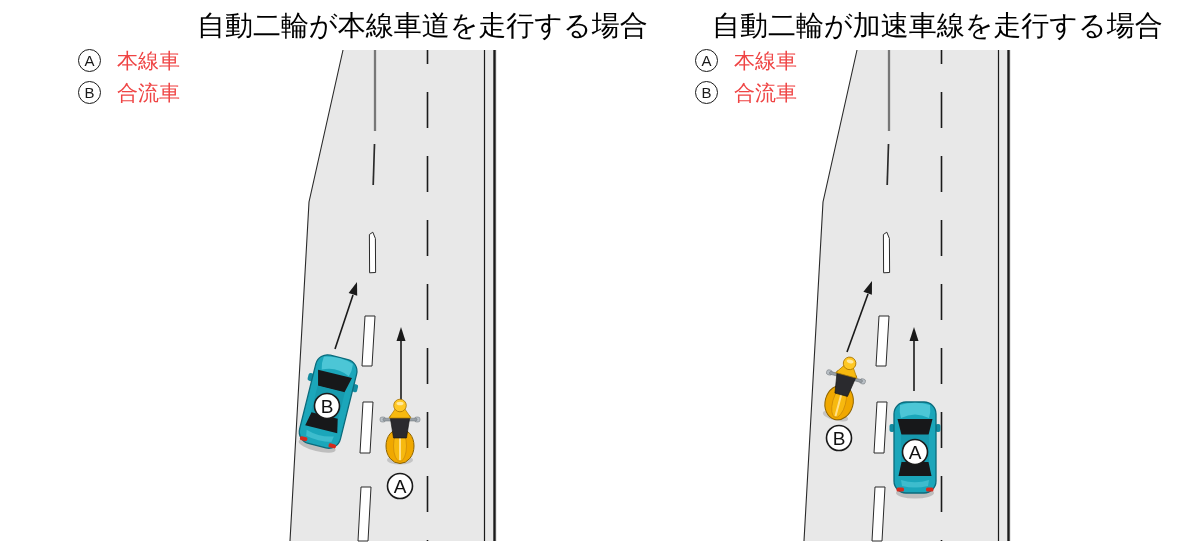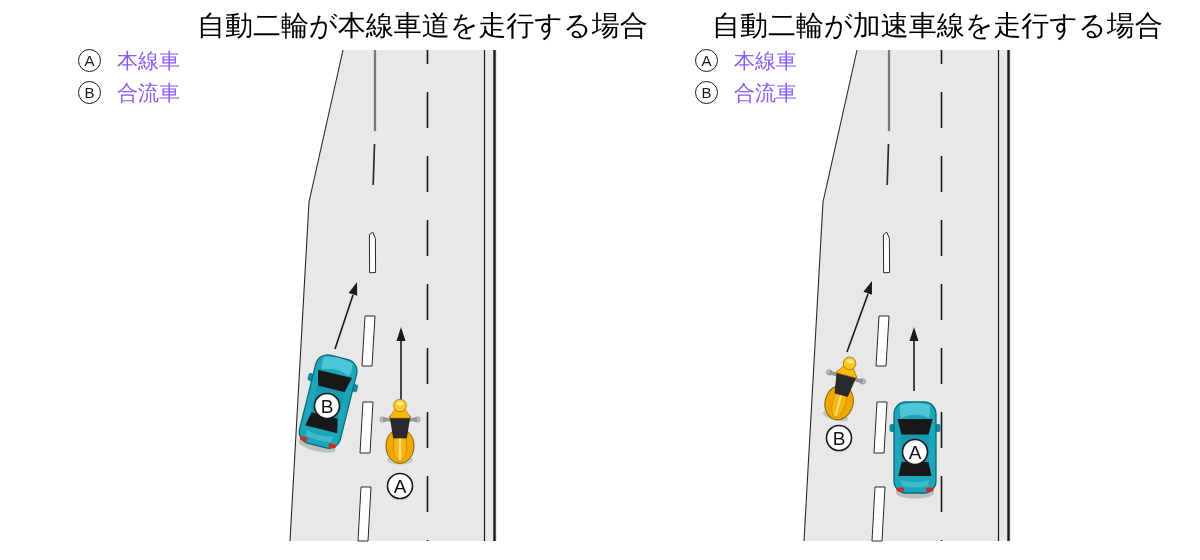--- a/index.html
+++ b/index.html
@@ -14,21 +14,21 @@
     color:#000;white-space:nowrap;letter-spacing:0px;
   }
   .legend{position:absolute;display:flex;flex-direction:column;row-gap:9px;}
   .legend-row{display:flex;align-items:center;column-gap:16px;}
   .legend-circle{
     width:23px;height:23px;border:1.6px solid #1a1a1a;border-radius:50%;
     display:flex;align-items:center;justify-content:center;
     font-size:15px;line-height:1;color:#1a1a1a;box-sizing:border-box;
     background:#fff;
   }
-  .legend-label{font-size:21px;line-height:23px;color:#8b5cf6;}
+  .legend-label{font-size:21px;line-height:23px;color:#ef4444;}
   svg{position:absolute;left:0;top:0;}
   .marker-letter{
     font-family:"Liberation Sans","DejaVu Sans",sans-serif;
     font-size:19px;fill:#111;
   }
 </style>
 </head>
 <body>
 
 <div class="stage">

